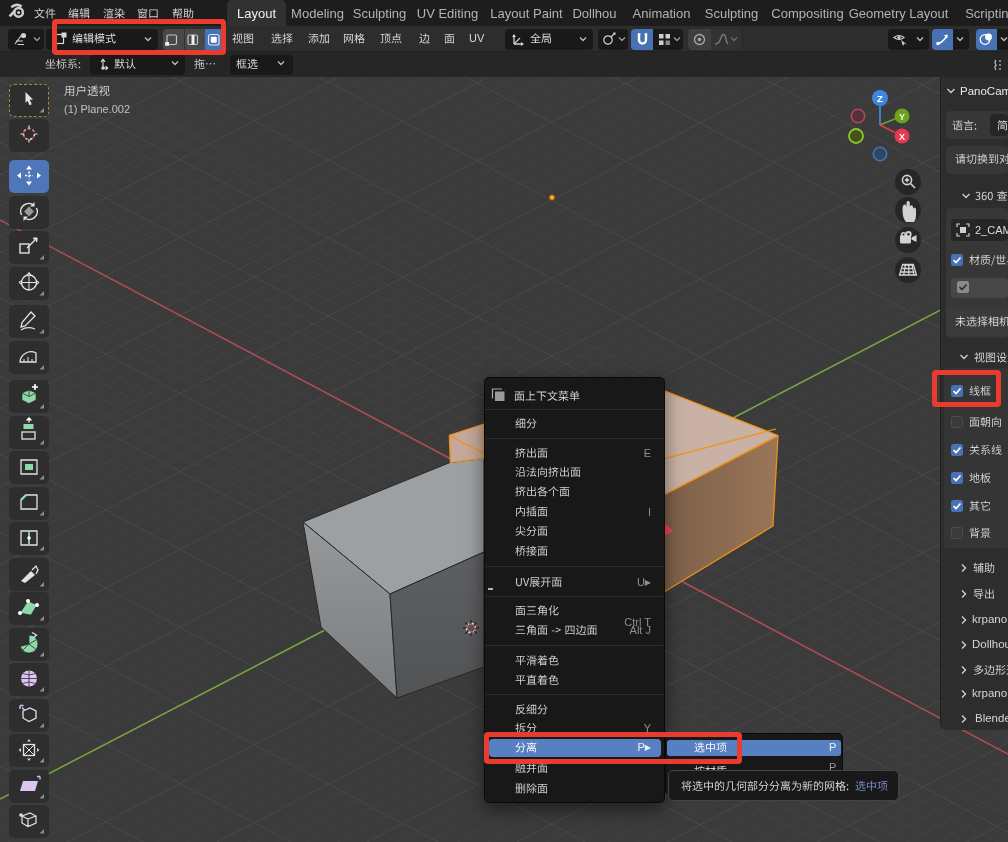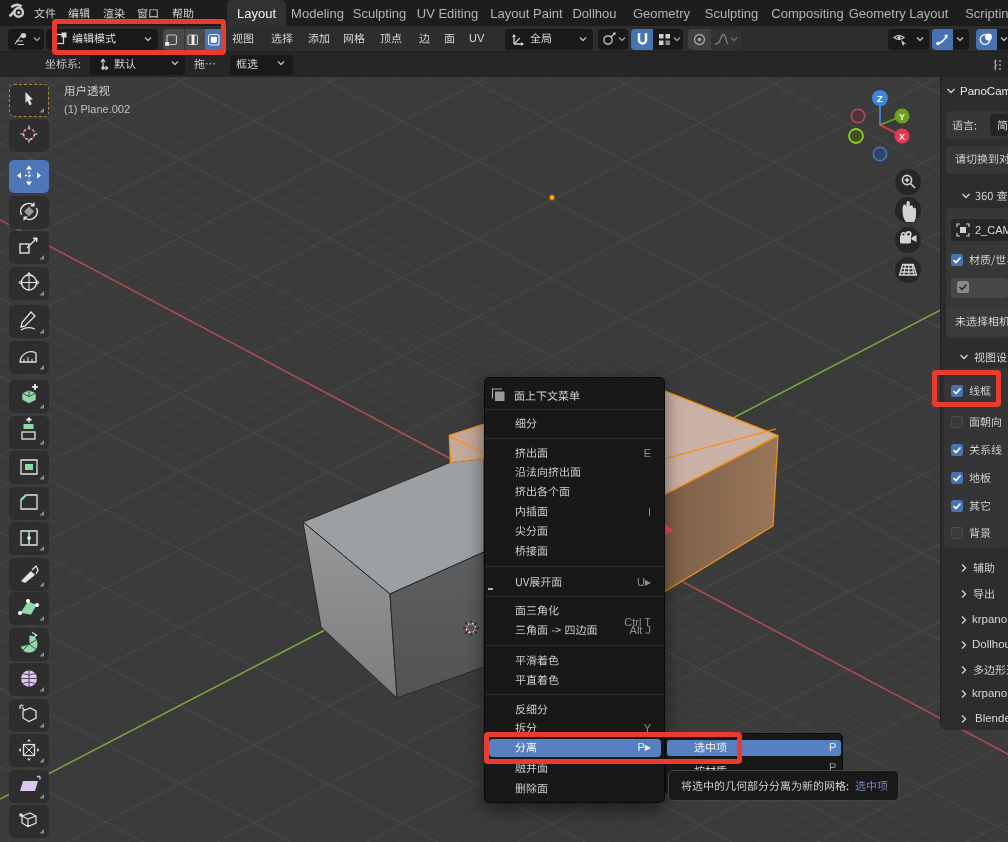--- a/index.html
+++ b/index.html
@@ -285,21 +285,21 @@
 <path d="M9.6,16.4 L14.8,10.8" stroke-width="2.7"></path>
 <path d="M11.3,7.2 Q16.2,3.1 21.6,6.5" stroke-width="2.7"></path>
 </g>
 </svg>
 <div class="tab tabact" style="left:227px;width:59px;z-index:16">Layout</div>
     <div class="tab" style="left:282px;width:71px;z-index:16">Modeling</div>
     <div class="tab" style="left:341px;width:77px;z-index:16">Sculpting</div>
     <div class="tab" style="left:406px;width:83px;z-index:16">UV Editing</div>
     <div class="tab" style="left:476px;width:101px;z-index:16">Layout Paint</div>
     <div class="tab" style="left:562px;width:65px;z-index:16">Dollhou</div>
-    <div class="tab" style="left:623px;width:77px;z-index:16">Geometry</div>
+    <div class="tab" style="left:623px;width:77px;z-index:16">Animation</div>
     <div class="tab" style="left:693px;width:77px;z-index:16">Sculpting</div>
     <div class="tab" style="left:763px;width:89px;z-index:16">Compositing</div>
     <div class="tab" style="left:845px;width:107px;z-index:16">Geometry Layout</div>
     <div class="tab" style="left:952px;width:77px;z-index:16">Scripting</div>
 
 <div id="row2"></div>
 <div id="row3"></div>
 <div class="wg" style="left:8px;top:29px;width:36px;height:21px;z-index:16"></div>
     <svg class="abs" style="left:12px;top:31px;z-index:17" width="18" height="17" viewBox="0 0 18 17">
 <g stroke="#cfcfcf" stroke-width="1.2" fill="none">

